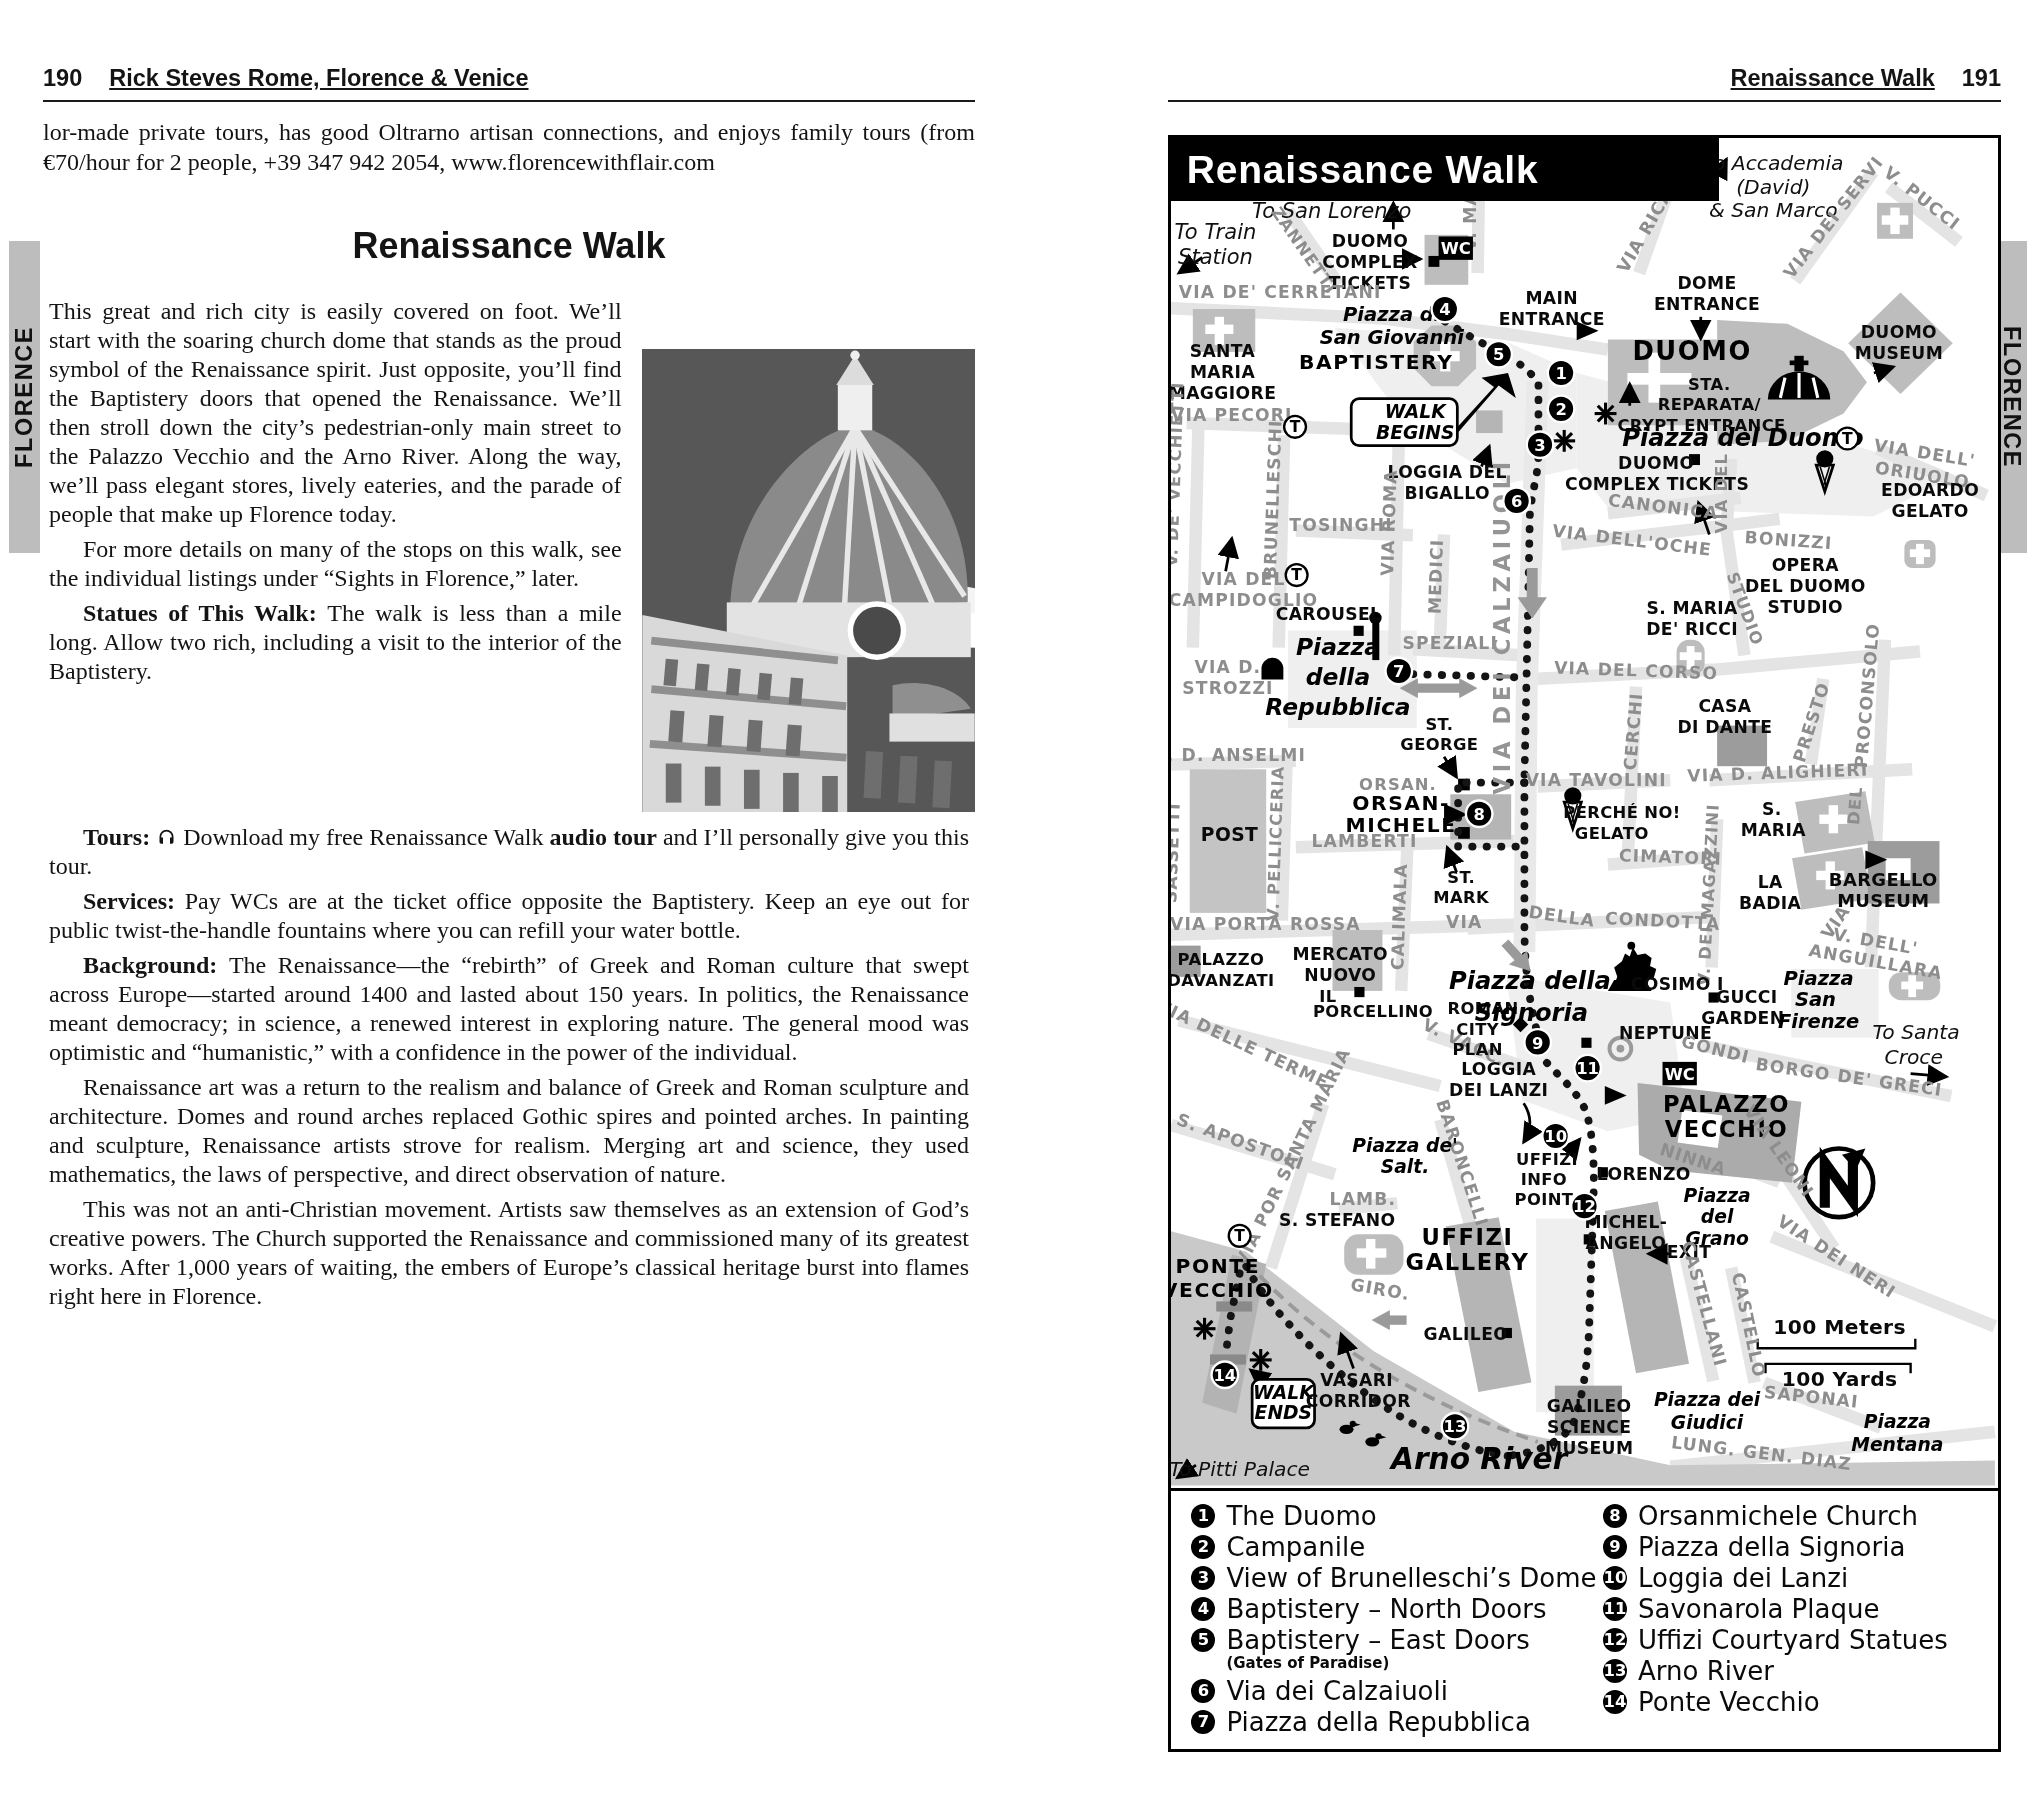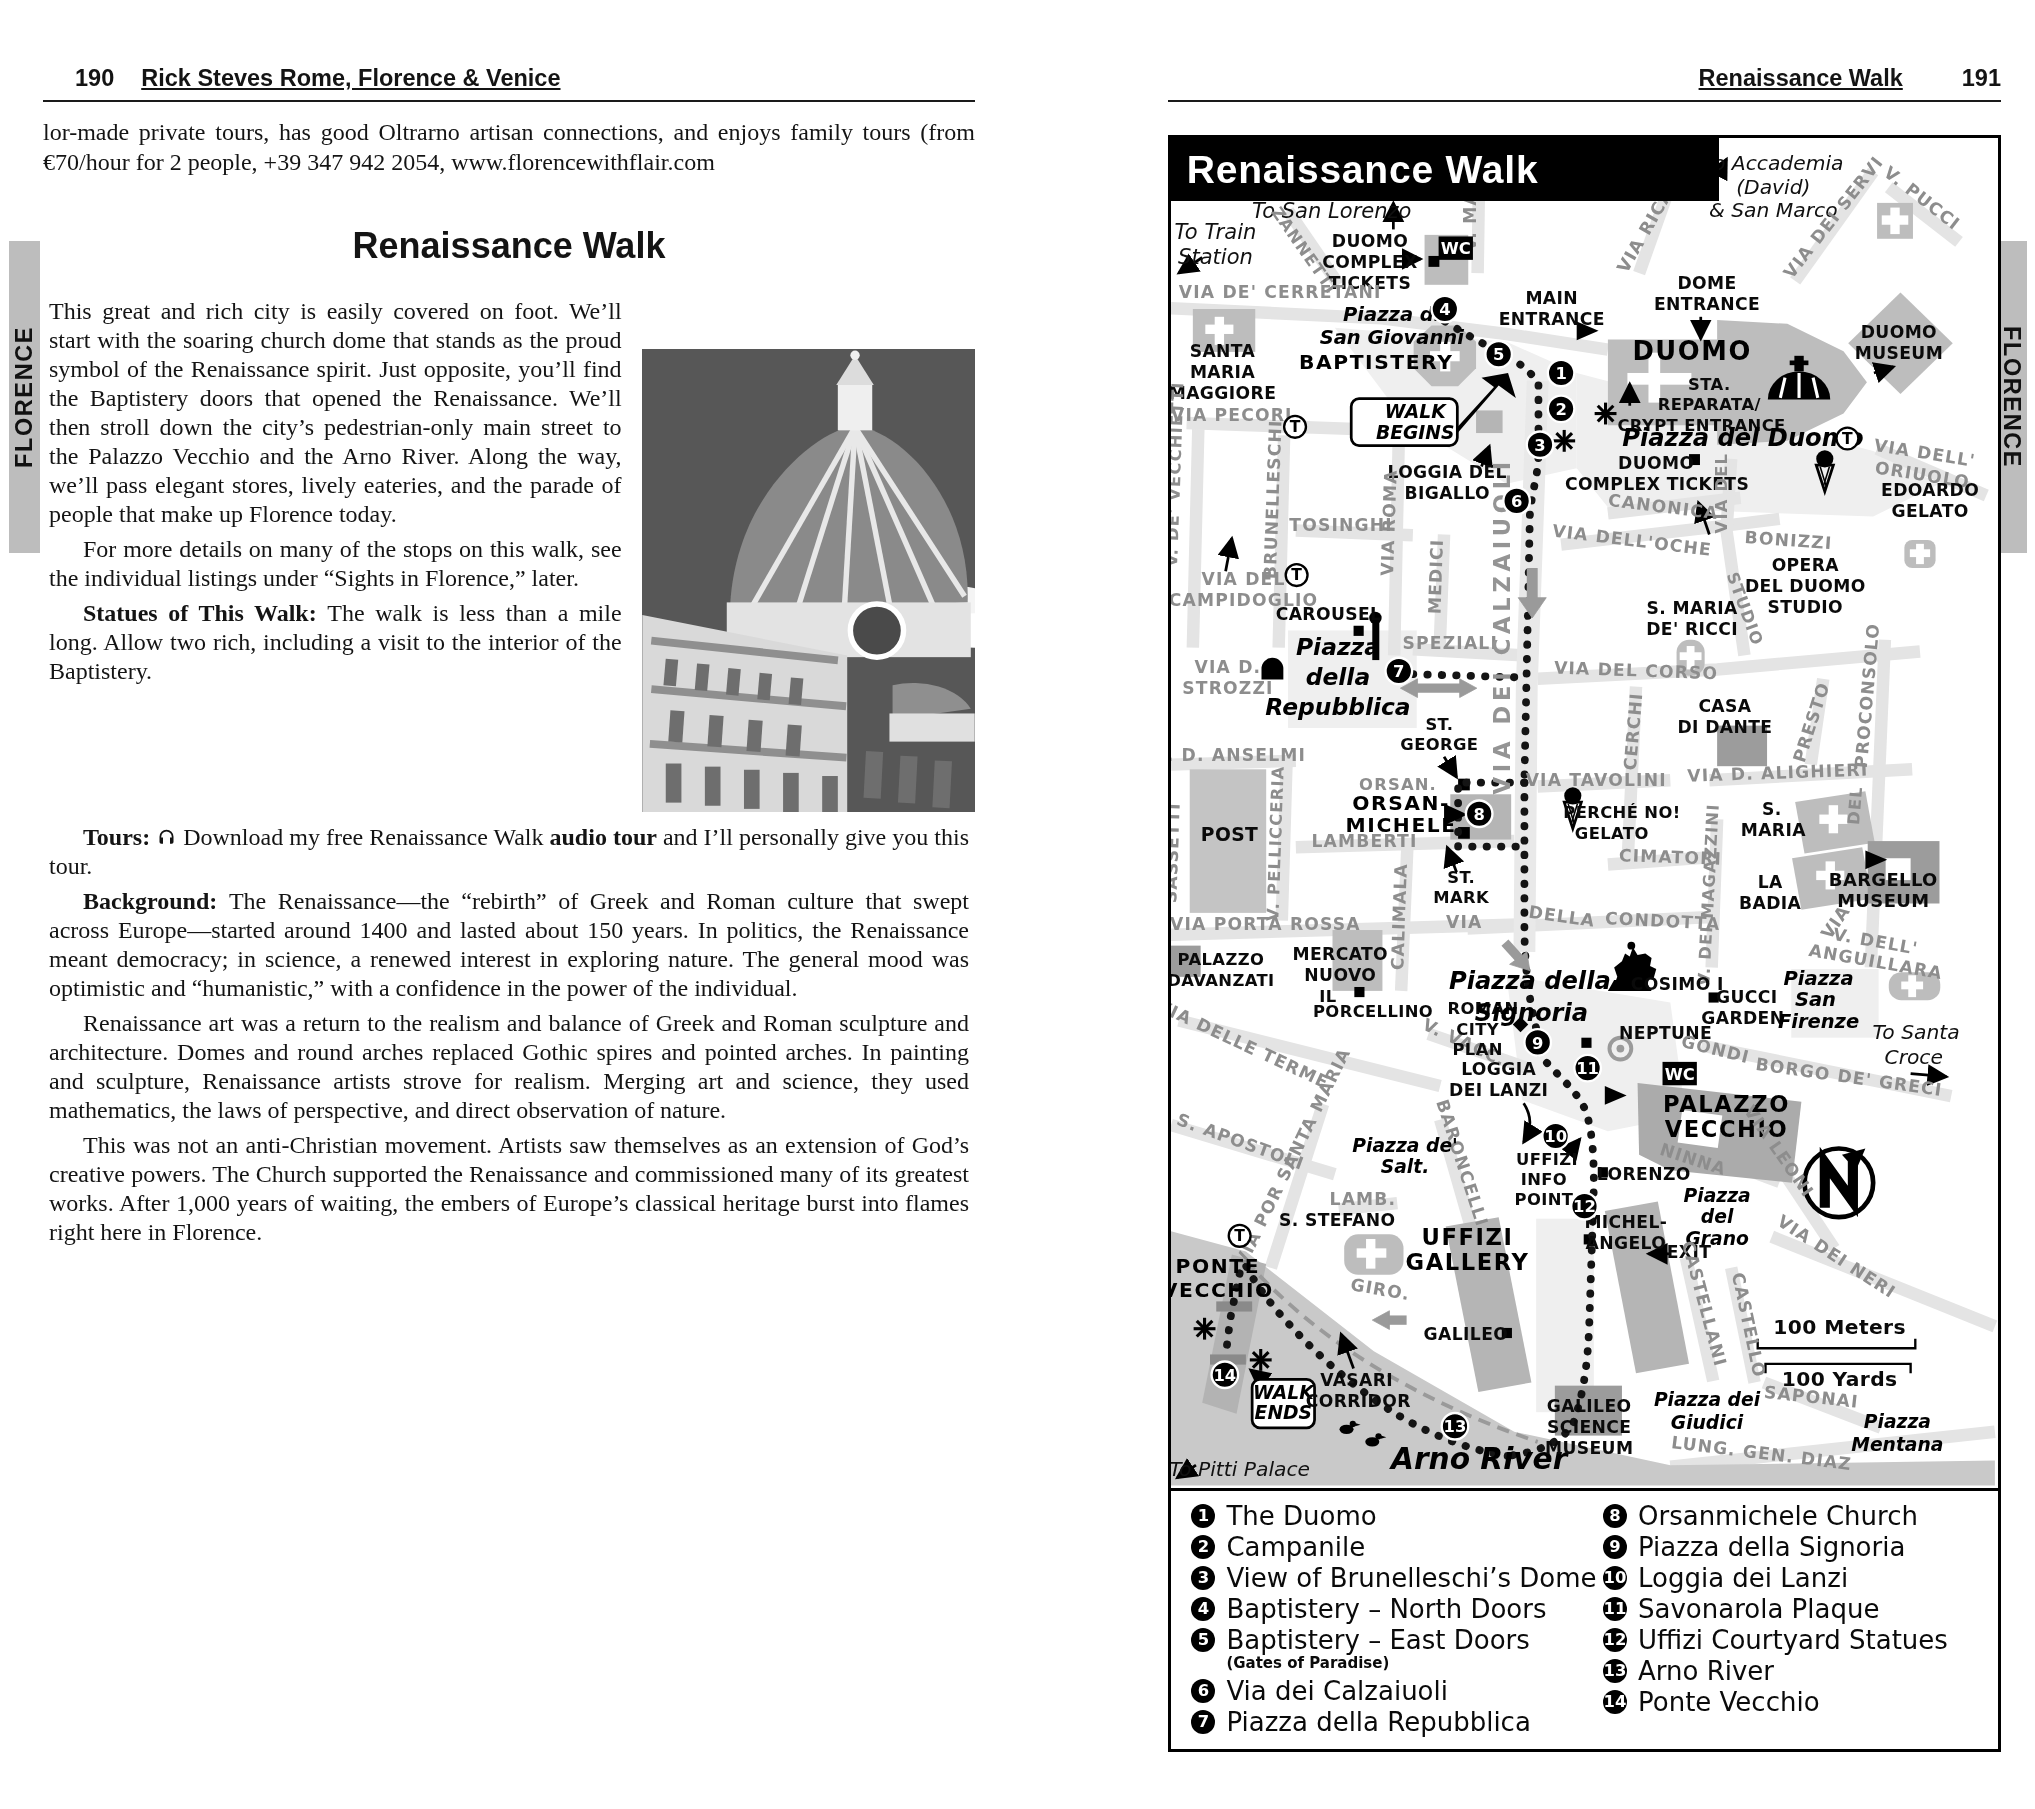--- a/index.html
+++ b/index.html
@@ -10,21 +10,21 @@
        display:flex;align-items:center;justify-content:center;font-family:"Liberation Sans",sans-serif;
        font-weight:bold;font-size:23.5px;letter-spacing:1.6px;}
   #tab-left{left:9.4px;writing-mode:vertical-rl;transform:rotate(180deg);}
   #tab-right{left:1996px;writing-mode:vertical-rl;}
   
   .runhead{position:absolute;top:38px;height:64px;border-bottom:2.3px solid #1a1a1a;
            font-family:"Liberation Sans",sans-serif;font-size:23.5px;display:flex;align-items:flex-end;
            padding-bottom:7.8px;box-sizing:border-box;}
   #head-left{left:43px;width:932px;}
   #head-right{left:1168px;width:833px;justify-content:flex-end;}
-  .pnum{font-weight:bold;margin-left:32px;}
+  .pnum{font-weight:bold;}
   .htitle{font-weight:bold;margin:0 0 0 27px;text-decoration:underline;}
   #head-right .htitle{margin:0 27px 0 0;}
   
   #intro{position:absolute;left:43px;top:117px;width:932px;font-size:24px;line-height:30px;text-align:justify;}
   #main-heading{position:absolute;left:43px;top:225px;width:932px;text-align:center;
         font-family:"Liberation Sans",sans-serif;font-weight:bold;font-size:36px;margin:0;}
   #body-text{position:absolute;left:43px;top:291px;width:932px;font-size:24px;line-height:29px;}
   #body-text p{margin:6px;text-align:justify;}
   #body-text p.ind{text-indent:34px;}
   #body-text p.clr{clear:right;}
@@ -132,20 +132,21 @@
         </g>
       </svg>
     </div>
 
   <p class=""><span>This great and rich city is easily covered on foot. We’ll start with the soaring church dome that stands as the proud symbol of the Renaissance spirit. Just opposite, you’ll find the Baptistery doors that opened the Renaissance. We’ll then stroll down the city’s pedestrian-only main street to the Palazzo Vecchio and the Arno River. Along the way, we’ll pass elegant stores, lively eateries, and the parade of people that make up Florence today.</span></p>
       <p class="ind"><span>For more details on many of the stops on this walk, see the individual listings under “Sights in Florence,” later.</span></p>
       <p class="ind"><b>Statues of This Walk: </b><span>The walk is less than a mile long. Allow two rich, including a visit to the interior of the Baptistery.</span></p>
       <p class="ind clr"><b>Tours: </b><svg class="hp" viewBox="0 0 24 24">
           <path d="M12 3a8 8 0 0 0-8 8v6a2 2 0 0 0 2 2h2v-7H6v-1a6 6 0 1 1 12 0v1h-2v7h2a2 2 0 0 0 2-2v-6a8 8 0 0 0-8-8z" fill="#141414"></path>
         </svg><span> Download my free Renaissance Walk </span><b>audio tour</b><span> and I’ll personally give you this tour.</span></p>
+      <p class="ind"><b>Services: </b><span>Pay WCs are at the ticket office opposite the Baptistery. Keep an eye out for public twist-the-handle fountains where you can refill your water bottle.</span></p>
       <p class="ind"><b>Background: </b><span>The Renaissance—the “rebirth” of Greek and Roman culture that swept across Europe—started around 1400 and lasted about 150 years. In politics, the Renaissance meant democracy; in science, a renewed interest in exploring nature. The general mood was optimistic and “humanistic,” with a confidence in the power of the individual.</span></p>
       <p class="ind"><span>Renaissance art was a return to the realism and balance of Greek and Roman sculpture and architecture. Domes and round arches replaced Gothic spires and pointed arches. In painting and sculpture, Renaissance artists strove for realism. Merging art and science, they used mathematics, the laws of perspective, and direct observation of nature.</span></p>
       <p class="ind"><span>This was not an anti-Christian movement. Artists saw themselves as an extension of God’s creative powers. The Church supported the Renaissance and commissioned many of its greatest works. After 1,000 years of waiting, the embers of Europe’s classical heritage burst into flames right here in Florence.</span></p>
     </div>
 
   <div id="map-box">
     <div id="map-title-bar">Renaissance Walk</div>
     <svg id="map-svg" viewBox="0 0 1060 1724">
 
       <g fill="#efefef">

